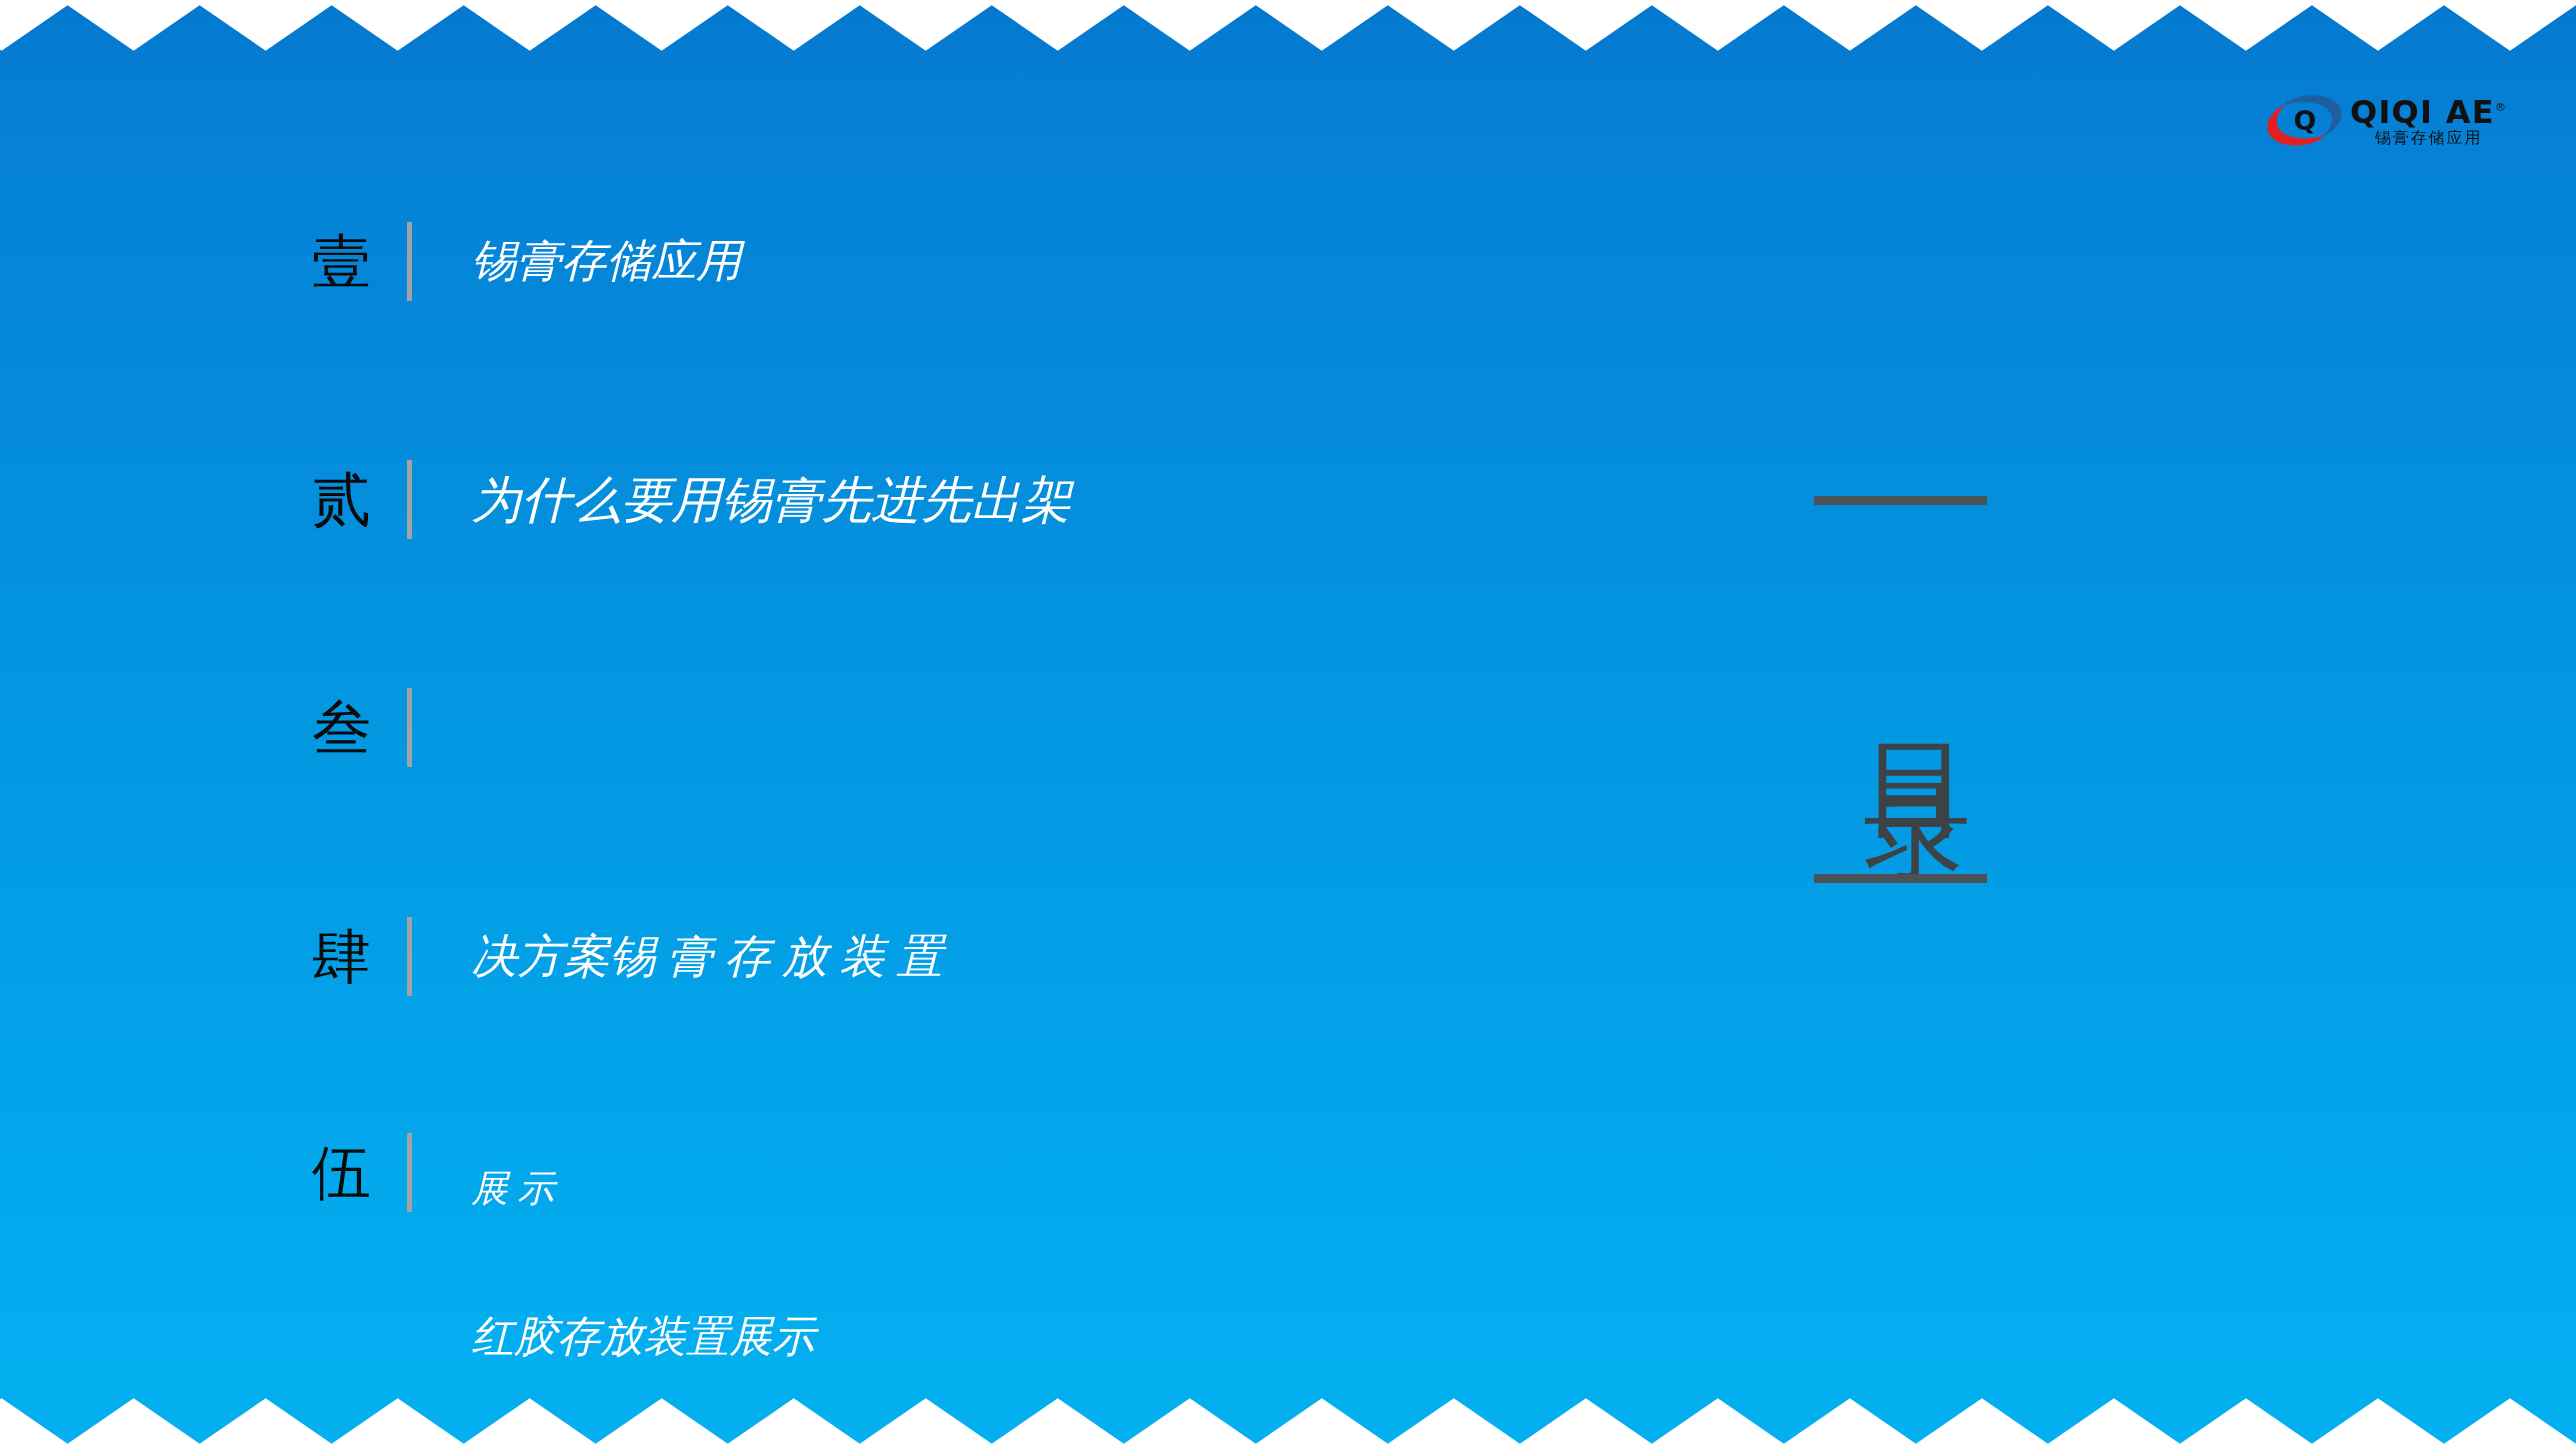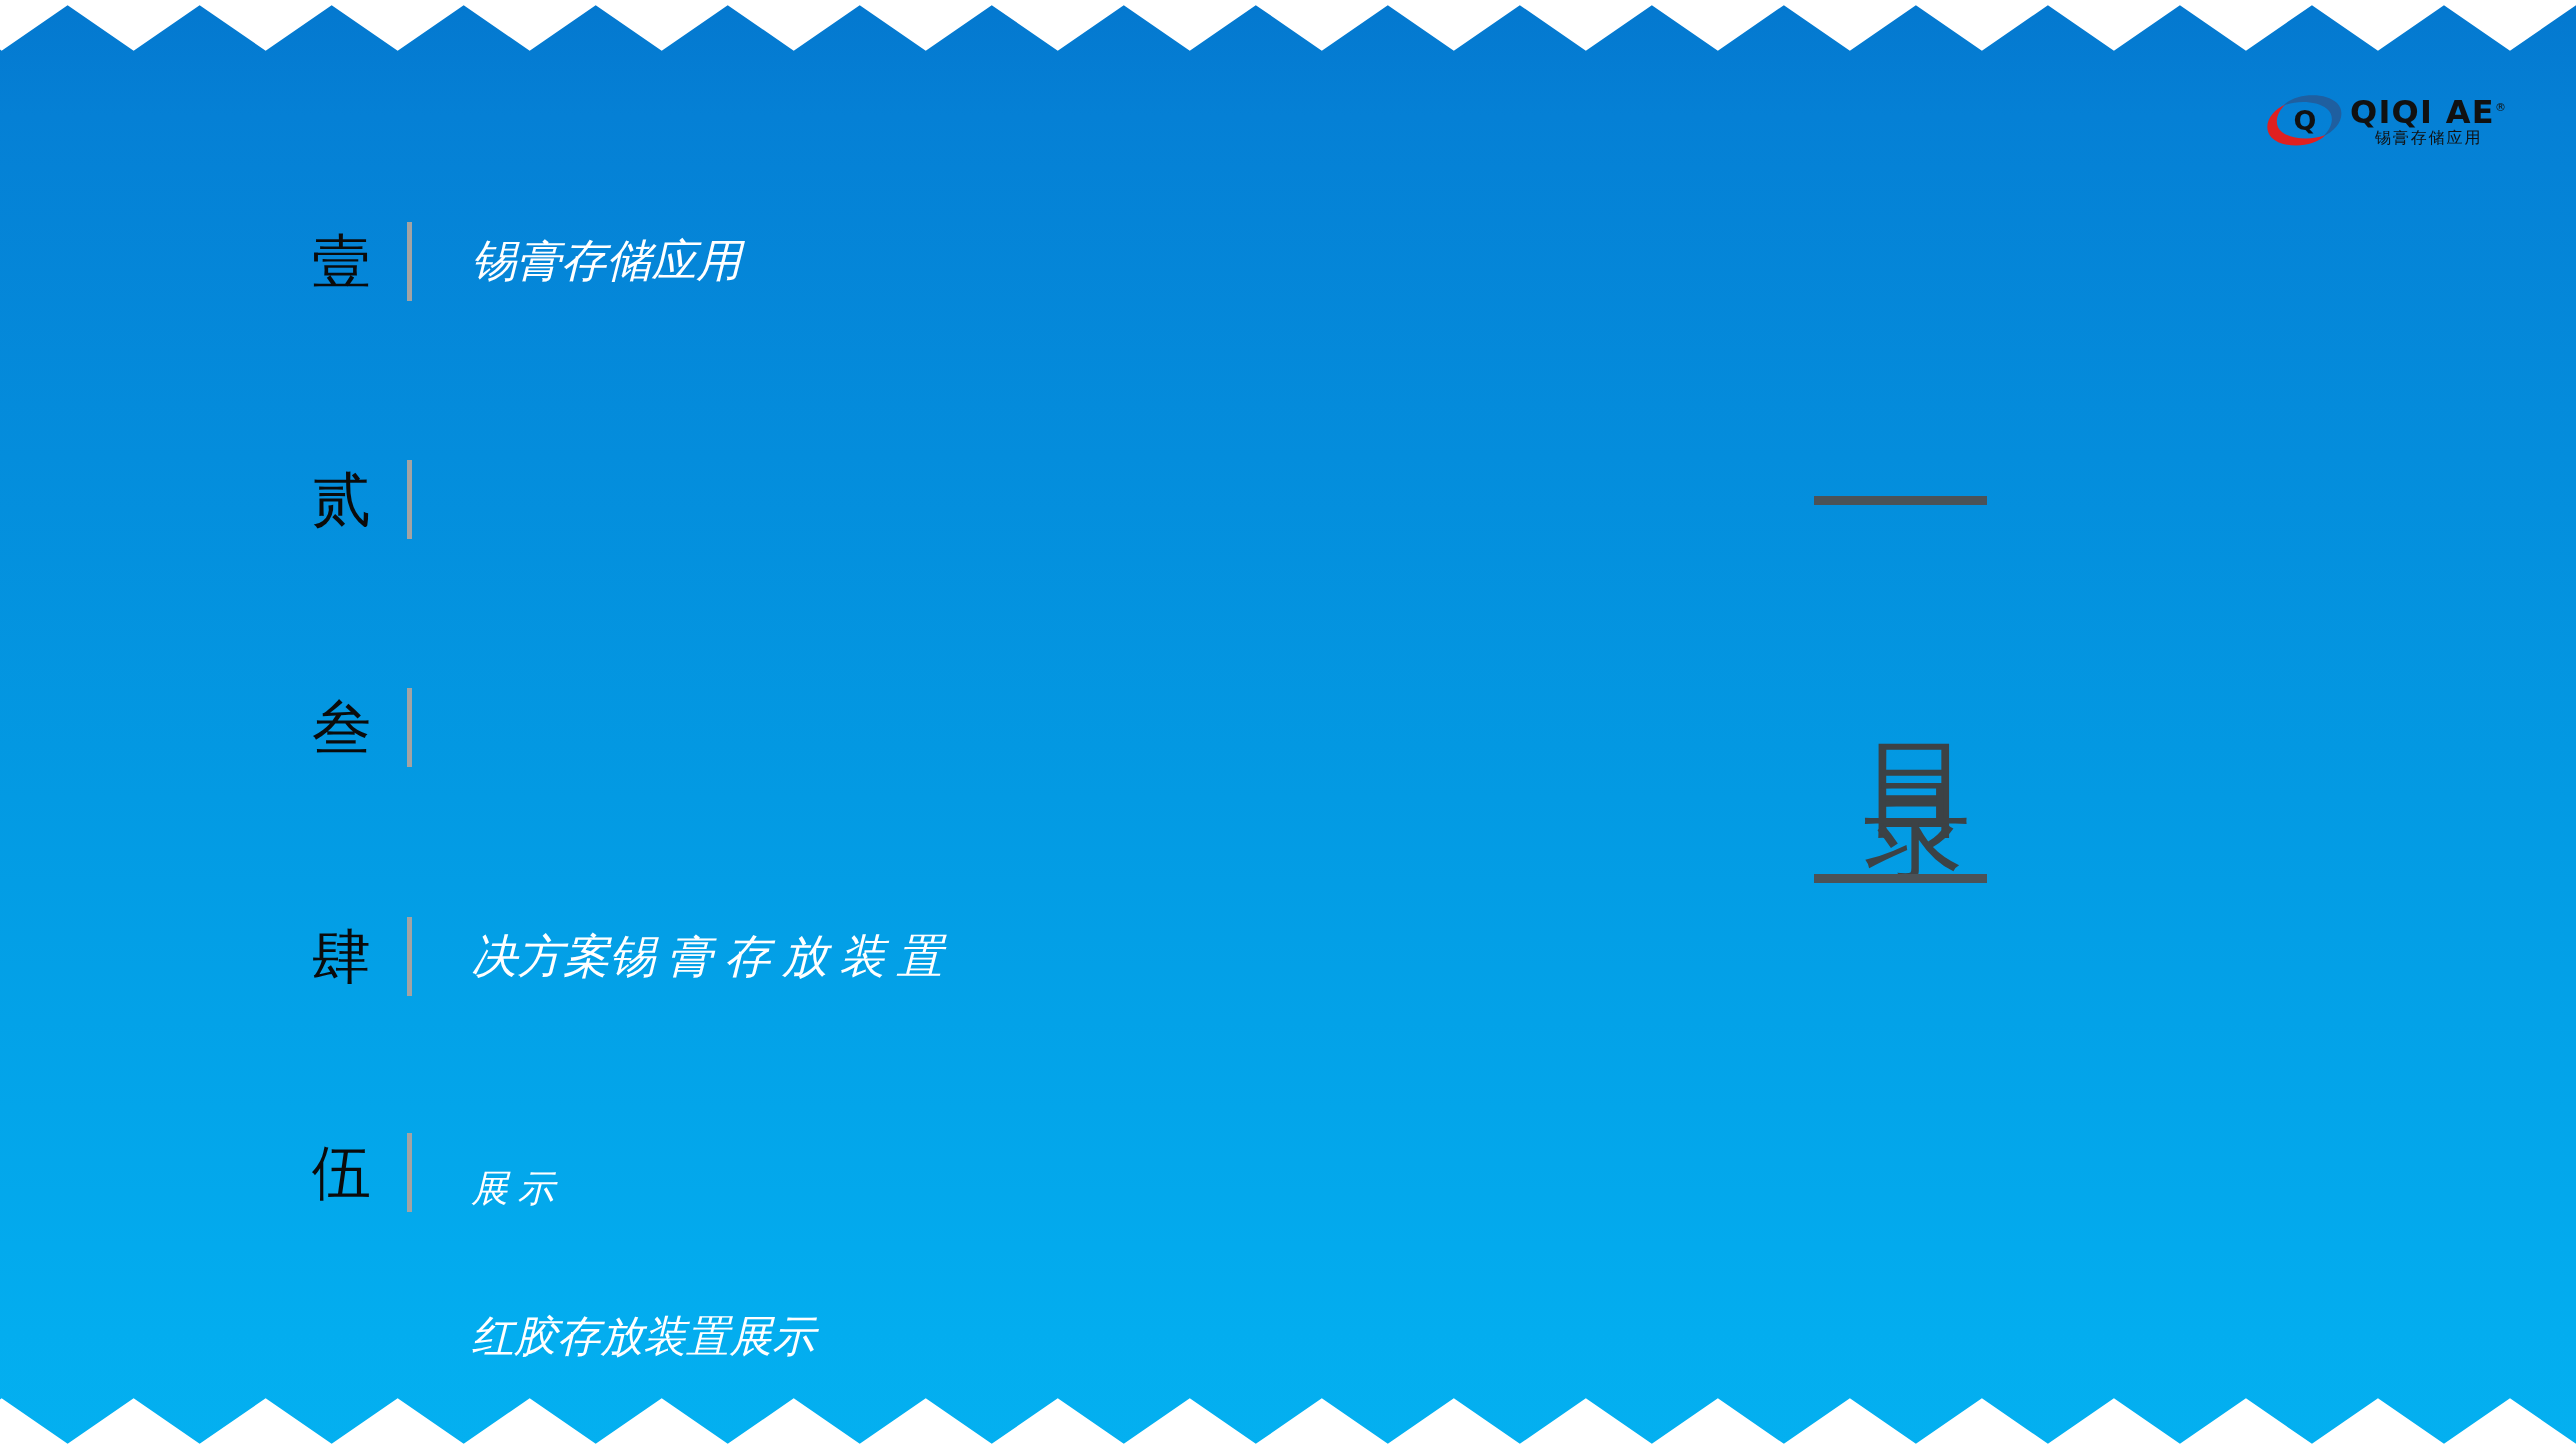--- a/index.html
+++ b/index.html
@@ -210,20 +210,21 @@
 
     <div class="agenda-row" id="row-1">
       <div class="num">壹</div>
       <div class="divider"></div>
       <div class="label">锡膏存储应用</div>
     </div>
 
     <div class="agenda-row" id="row-2">
       <div class="num">贰</div>
       <div class="divider"></div>
+      <div class="label">为什么要用锡膏先进先出架</div>
     </div>
 
     <div class="agenda-row" id="row-3">
       <div class="num">叁</div>
       <div class="divider"></div>
     </div>
 
     <div class="agenda-row" id="row-4">
       <div class="num">肆</div>
       <div class="divider"></div>

